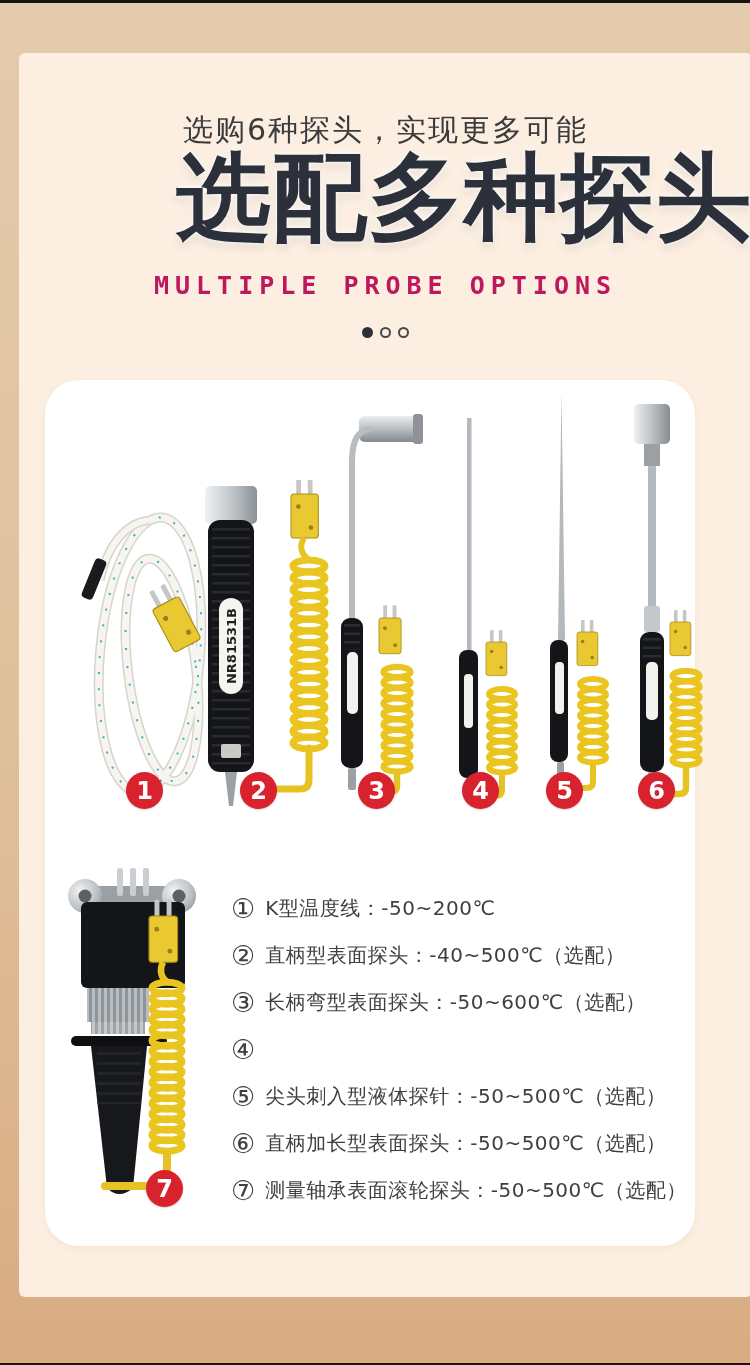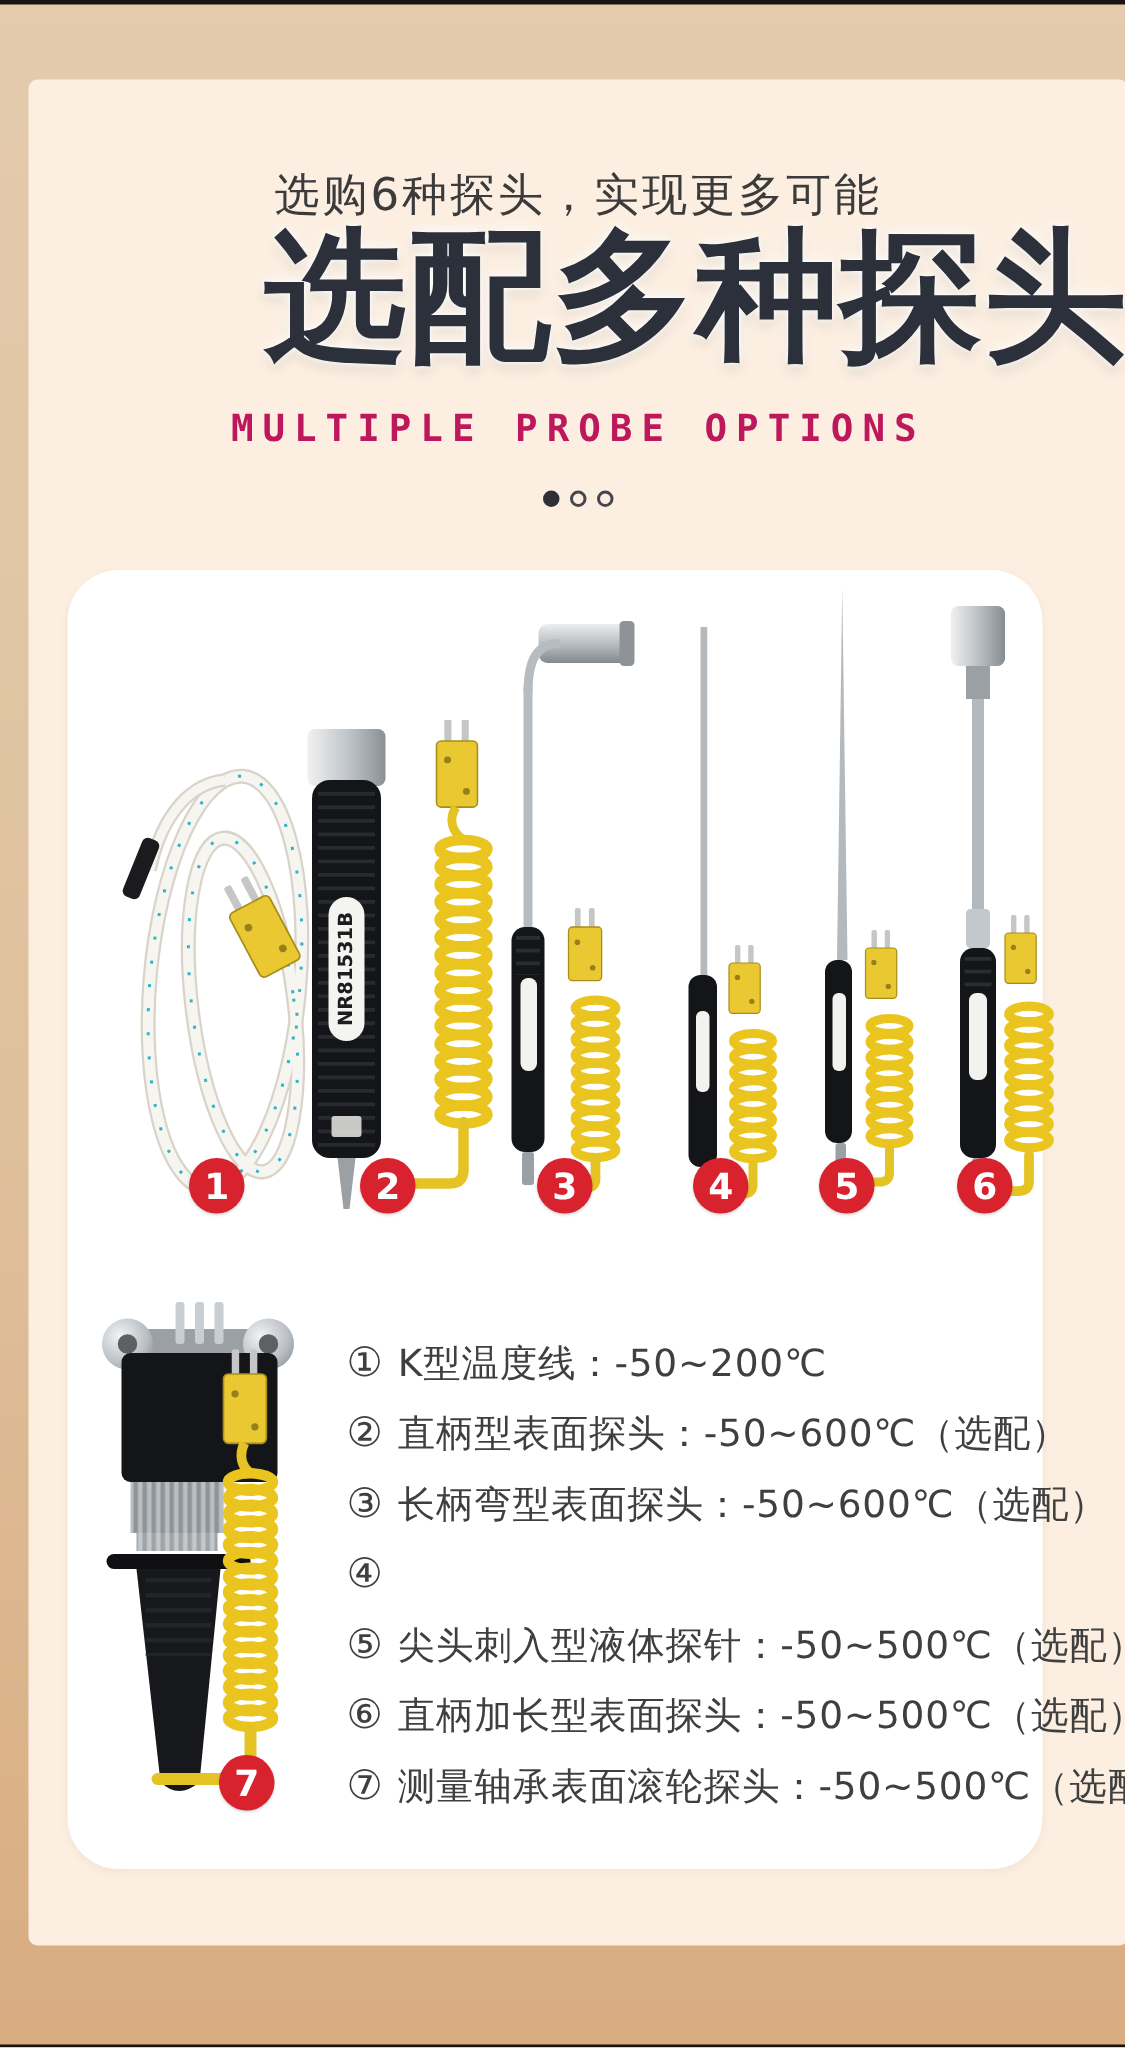--- a/index.html
+++ b/index.html
@@ -27,21 +27,21 @@
   .dot.active{background:#2f3036;border-color:#2f3036;}
   .card{position:absolute;left:26px;top:327px;width:650px;height:866px;background:#ffffff;
         border-radius:34px;box-shadow:0 2px 6px rgba(140,100,60,.08);}
   .probe{position:absolute;}
   .badge{position:absolute;width:37px;height:37px;border-radius:50%;background:#d8232f;
          color:#ffffff;font-weight:bold;font-size:24px;display:flex;align-items:center;
          justify-content:center;box-shadow:0 1px 2px rgba(0,0,0,.18);}
   .spec-list{position:absolute;left:186px;top:505px;width:460px;}
   .spec-row{height:47px;display:flex;align-items:center;color:#3f3f40;}
   .spec-num{font-size:27px;margin-right:10px;line-height:1;}
-  .spec-text{font-size:25px;letter-spacing:.5px;white-space:nowrap;}
+  .spec-text{font-size:20px;letter-spacing:.5px;white-space:nowrap;}
 </style>
 </head>
 <body>
 
 <div class="page">
   <div class="edge-line edge-top"></div>
   <div class="edge-line edge-bottom"></div>
 
   <div class="panel">
     <div class="subtitle">选购6种探头，实现更多可能</div>
@@ -311,21 +311,21 @@
       <div class="badge" style="left:593px;top:392px">6</div>
       <div class="badge" style="left:101px;top:790px">7</div>
 
       <div class="spec-list">
         <div class="spec-row">
             <span class="spec-num">①</span>
             <span class="spec-text">K型温度线：-50~200℃</span>
           </div>
         <div class="spec-row">
             <span class="spec-num">②</span>
-            <span class="spec-text">直柄型表面探头：-50~600℃（选配）</span>
+            <span class="spec-text">直柄型表面探头：-40~500℃（选配）</span>
           </div>
         <div class="spec-row">
             <span class="spec-num">③</span>
             <span class="spec-text">长柄弯型表面探头：-50~600℃（选配）</span>
           </div>
         <div class="spec-row">
             <span class="spec-num">④</span>
           </div>
         <div class="spec-row">
             <span class="spec-num">⑤</span>

